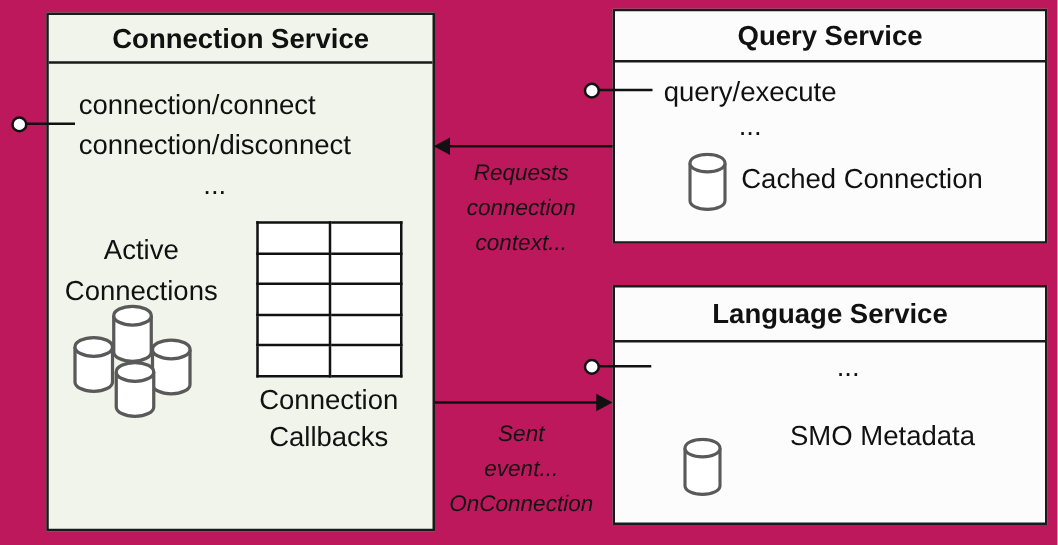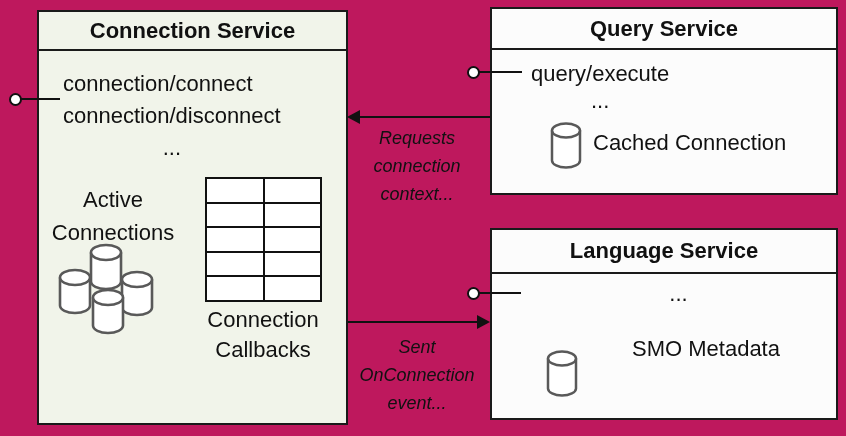--- a/index.html
+++ b/index.html
@@ -142,22 +142,22 @@
   <div class="rel-label" style="top:124px;">
     <div>Requests</div>
     <div>connection</div>
     <div>context...</div>
   </div>
 
   <div class="arrow-line" style="left:348px;top:321px;width:130px;"></div>
   <div class="arrow-head head-right" style="left:477px;top:315px;"></div>
   <div class="rel-label" style="top:333px;">
     <div>Sent</div>
+    <div>event...</div>
     <div>OnConnection</div>
-    <div>event...</div>
   </div>
 
   <div class="lolli-circle" style="left:9px;top:93px;"></div>
   <div class="lolli-line" style="left:21px;top:98px;width:39px;"></div>
 
   <div class="lolli-circle" style="left:467px;top:66px;"></div>
   <div class="lolli-line" style="left:479px;top:71px;width:43px;"></div>
 
   <div class="lolli-circle" style="left:467px;top:287px;"></div>
   <div class="lolli-line" style="left:479px;top:292px;width:42px;"></div>

